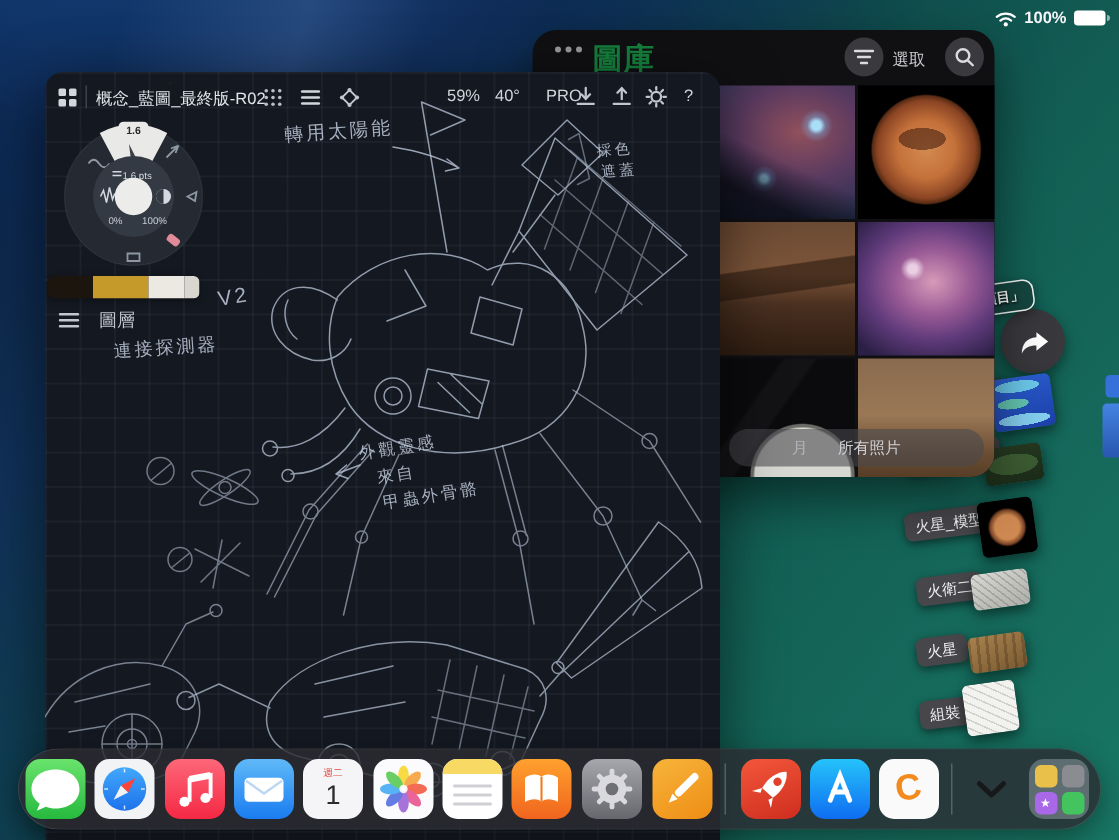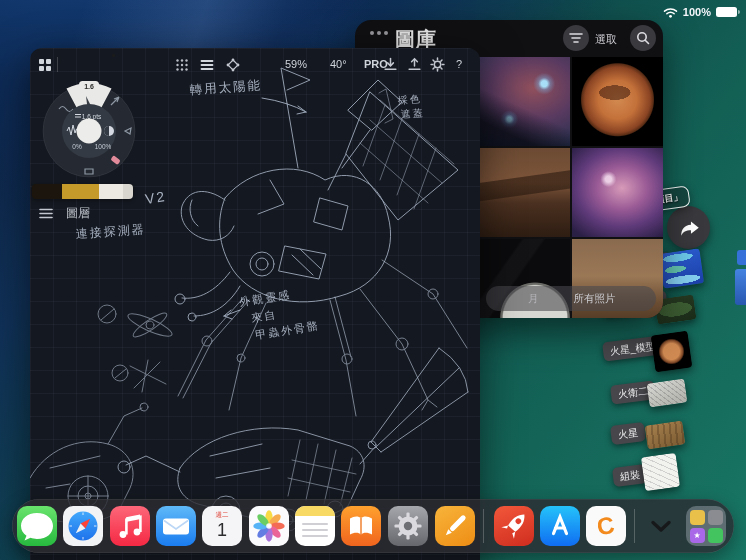--- a/index.html
+++ b/index.html
@@ -18,28 +18,28 @@
   .status-bar{left:0;top:0;right:0;height:24px;z-index:60;color:#f4f6fa;font-size:11px;font-weight:bold;}
   .sb-left{left:14px;top:6px;display:flex;gap:10px;}
   .sb-right{right:9px;top:6px;display:flex;align-items:center;gap:5px;}
   .battery{position:relative;width:21px;height:10px;border-radius:2.5px;background:#fff;}
   .battery:after{content:"";position:absolute;right:-3px;top:3px;width:2px;height:4px;background:rgba(255,255,255,.55);border-radius:0 2px 2px 0;}
 
   
   .photos-window{left:355px;top:20px;width:308px;height:298px;background:#101013;border-radius:16px;overflow:hidden;z-index:1;box-shadow:0 14px 34px rgba(0,0,0,.5);}
   .pw-dots{left:15px;top:11px;display:flex;gap:3px;}
   .pw-dots b{width:4px;height:4px;border-radius:50%;background:#97979c;}
-  .pw-title{left:40px;top:6px;font-size:20px;font-weight:bold;color:#e5e5e5;letter-spacing:1px;}
+  .pw-title{left:40px;top:6px;font-size:20px;font-weight:bold;color:#15803d;letter-spacing:1px;}
   .pw-btn{width:26px;height:26px;border-radius:50%;background:rgba(76,76,82,.68);display:flex;align-items:center;justify-content:center;}
   .pw-select{top:12px;left:240px;font-size:11px;color:#c9c9ce;}
   .pw-grid{left:123px;top:37px;width:185px;height:261px;display:grid;grid-template-columns:1fr 1fr;grid-auto-rows:89px;gap:2px;}
   .ph{width:100%;height:100%;}
   .pw-nav{left:131px;top:266px;width:170px;height:25px;border-radius:13px;background:rgba(72,72,78,.58);display:flex;align-items:center;font-size:10.5px;color:#cfcfd4;}
   .pw-nav .m{margin-left:42px;color:#b4b4ba;}
-  .pw-nav .a{margin-left:35px;}
+  .pw-nav .a{margin-left:20px;}
 
   
   [data-kind="nebula-blue"]{background:
     linear-gradient(205deg, rgba(8,10,18,0) 55%, rgba(8,10,18,.8) 80%),
     radial-gradient(circle at 72% 30%, rgba(170,230,255,.95) 0 3px, rgba(120,200,255,.35) 6px, transparent 11px),
     radial-gradient(circle at 34% 70%, rgba(165,230,255,.9) 0 2px, rgba(120,200,255,.3) 5px, transparent 9px),
     radial-gradient(130% 100% at 60% 35%, #91505c 0%, #5a3a60 35%, #28304f 70%, #141b31 100%);}
   [data-kind="mars-globe"]{background:
     radial-gradient(ellipse 26px 12px at 47% 40%, rgba(60,25,12,.55) 0 60%, transparent 61%),
     radial-gradient(circle 37px at 50% 48%, #d28a50 0%, #c4713a 52%, #8a4423 88%, #582c15 97%, #000 100%),#000;
@@ -263,20 +263,21 @@
       <svg width="14" height="14" viewBox="0 0 14 14">
         <g fill="#d2d7de">
             <rect x="1" y="1" width="5" height="5" rx="1"></rect>
             <rect x="8" y="1" width="5" height="5" rx="1"></rect>
             <rect x="1" y="8" width="5" height="5" rx="1"></rect>
             <rect x="8" y="8" width="5" height="5" rx="1"></rect>
           </g>
       </svg>
     </div>
     <div class="abs cw-sep"></div>
+    <div class="abs cw-title">概念_藍圖_最終版-R02</div>
     <div class="abs cw-ic" style="left:145px;top:10px;">
       <svg width="14" height="14" viewBox="0 0 14 14">
         <g fill="#b9bec6">
             <circle cx="2.5" cy="2.5" r="1.2"></circle>
             <circle cx="7" cy="2.5" r="1.2"></circle>
             <circle cx="11.5" cy="2.5" r="1.2"></circle>
             <circle cx="2.5" cy="7" r="1.2"></circle>
             <circle cx="7" cy="7" r="1.2"></circle>
             <circle cx="11.5" cy="7" r="1.2"></circle>
             <circle cx="2.5" cy="11.5" r="1.2"></circle>
@@ -298,23 +299,23 @@
       <svg width="14" height="14" viewBox="0 0 14 14">
         <path d="M7 2 L12 7 L7 12 L2 7 Z" fill="none" stroke="#c2c7cf" stroke-width="1.2"></path>
         <g fill="#c2c7cf">
             <circle cx="7" cy="2" r="1.4"></circle>
             <circle cx="12" cy="7" r="1.4"></circle>
             <circle cx="7" cy="12" r="1.4"></circle>
             <circle cx="2" cy="7" r="1.4"></circle>
           </g>
       </svg>
     </div>
-    <div class="abs cw-right" style="left:255px;top:10px;">59%</div>
+    <div class="abs cw-right" style="left:268px;top:10px;">59%</div>
     <div class="abs cw-right" style="left:300px;top:10px;">40°</div>
-    <div class="abs cw-right" style="left:334px;top:10px;font-weight:bold;text-align:center;">PRO</div>
+    <div class="abs cw-right" style="left:334px;top:10px;font-weight:normal;text-align:center;">PRO</div>
     <div class="abs cw-ic" style="left:353px;top:9px;">
       <svg width="15" height="15" viewBox="0 0 14 14">
         <g stroke="#c2c7cf" stroke-width="1.4" stroke-linecap="round" fill="none">
             <path d="M7 1.5 L7 8"></path>
             <path d="M4.3 5.5 L7 8.3 L9.7 5.5"></path>
             <path d="M2 11.5 L12 11.5"></path>
           </g>
       </svg>
     </div>
     <div class="abs cw-ic" style="left:377px;top:9px;">

